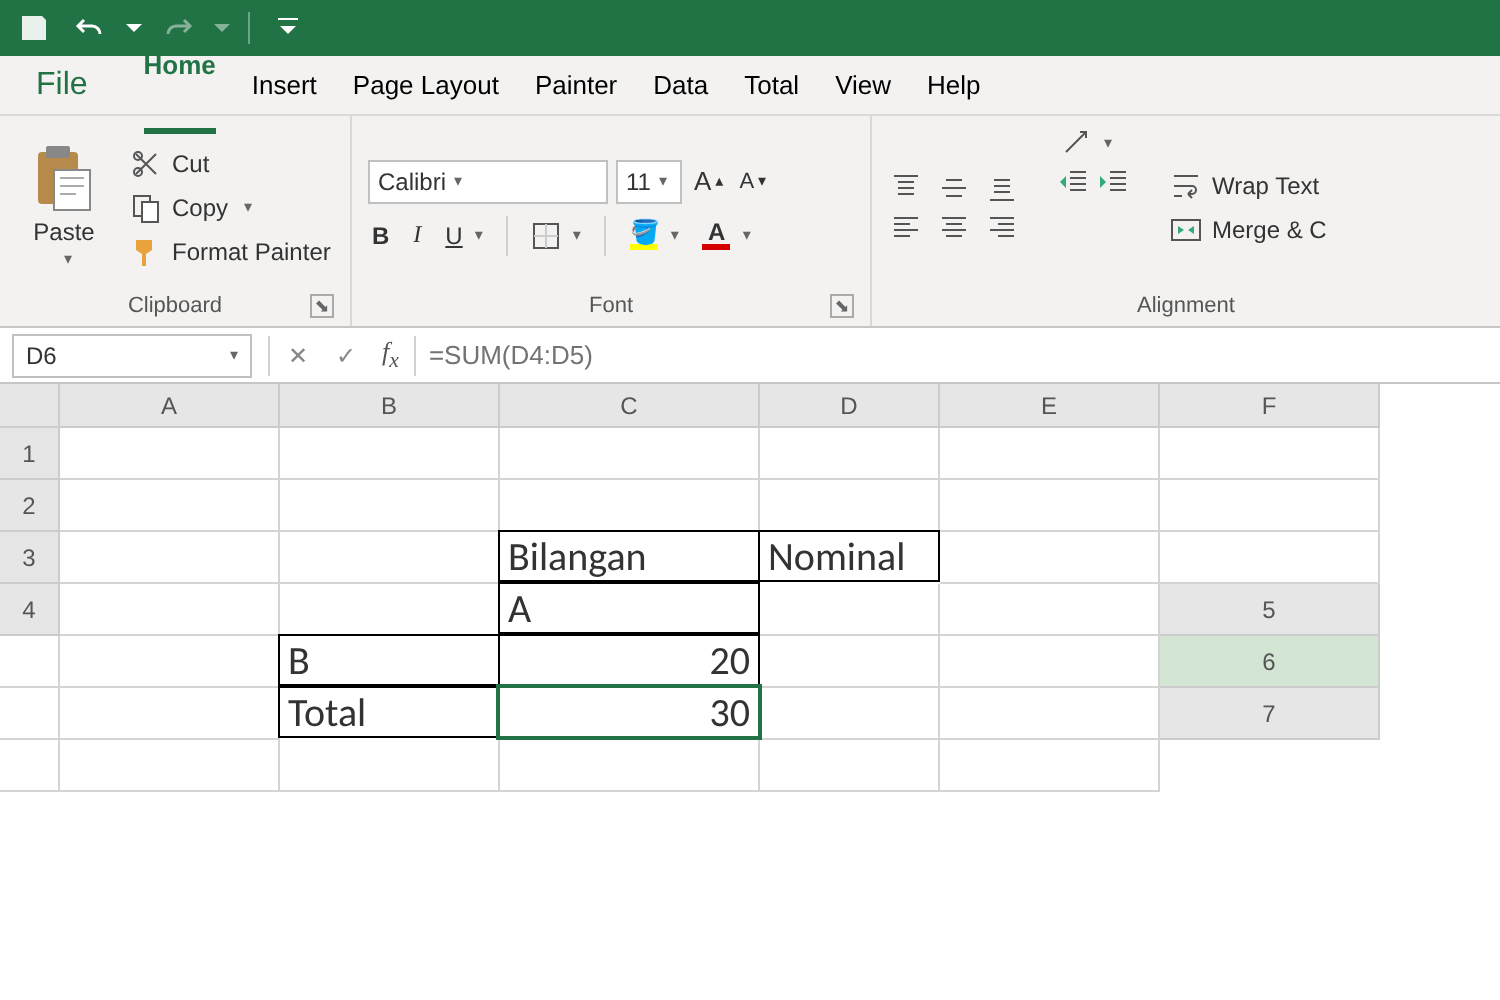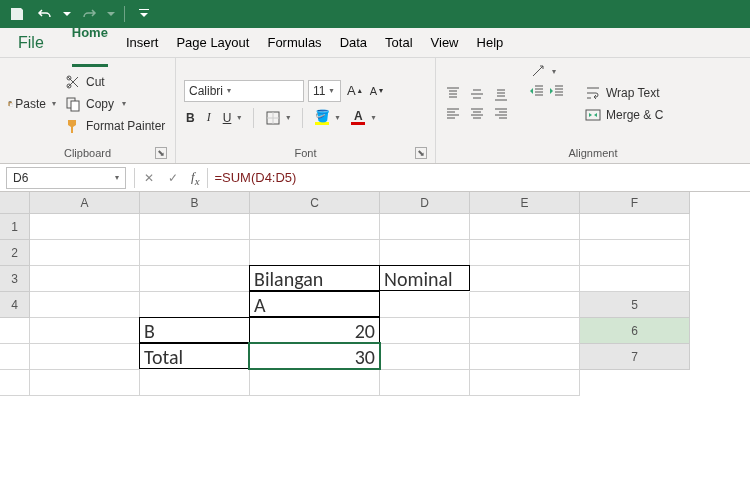--- a/index.html
+++ b/index.html
@@ -10,37 +10,37 @@
 .titlebar .sep { width: 1px; height: 16px; background: rgba(255,255,255,0.35); margin: 0 2px; }
 .tabbar { background: #f3f2f1; height: 30px; display: flex; align-items: center; padding: 0 8px; gap: 18px; border-bottom: 1px solid #d9d9d9; }
 .tabbar .filetab { background: #f3f2f1; color: #217346; padding: 4px 10px; font-size: 16px; }
 .tabbar .tab { color: #000000; font-size: 13px; padding: 4px 0; cursor: default; }
 .tabbar .tab.active { color: #217346; font-weight: 600; border-bottom: 3px solid #217346; padding-bottom: 24px; margin-top: 3px; }
 .ribbon { background: #f3f2f1; display: flex; border-bottom: 1px solid #c8c6c4; height: 106px; }
 .group { border-right: 1px solid #d9d9d9; padding: 4px 8px 2px 8px; display: flex; flex-direction: column; }
 .group-body { flex: 1; display: flex; gap: 8px; }
 .group-label { text-align: center; font-size: 11px; color: #555; padding: 2px 0; position: relative; }
 .group-label .launcher { position: absolute; right: 0; bottom: 2px; font-size: 9px; color: #666; border: 1px solid #aaa; width: 12px; height: 12px; line-height: 10px; }
-.bigbtn { display: flex; flex-direction: row; align-items: center; justify-content: center; width: 48px; gap: 2px; }
+.bigbtn { display: flex; flex-direction: column; align-items: center; justify-content: center; width: 48px; gap: 2px; }
 .stackcol { display: flex; flex-direction: column; gap: 4px; justify-content: center; }
 .clip-item { display: flex; align-items: center; gap: 4px; font-size: 12px; color: #333; white-space: nowrap; }
 .font-row { display: flex; gap: 4px; align-items: center; }
 .combo { background: #fff; border: 1px solid #c0c0c0; height: 22px; display: flex; align-items: center; padding: 0 4px; font-size: 12px; }
 .caret { font-size: 8px; color: #666; margin-left: 4px; }
 .sm-icon { width: 18px; height: 18px; display: inline-flex; align-items: center; justify-content: center; color: #444; }
 .ribbtn { display: flex; align-items: center; gap: 2px; padding: 1px 2px; }
 .align-grid { display: grid; grid-template-columns: repeat(3, 22px); gap: 2px; }
 .align-col2 { display: flex; flex-direction: column; gap: 2px; margin-left: 6px; }
 .formula-bar { display: flex; align-items: center; height: 28px; border-bottom: 1px solid #c8c6c4; background: #fff; }
 .namebox { width: 120px; border: 1px solid #c0c0c0; margin: 0 6px; height: 22px; display: flex; align-items: center; padding: 0 6px; font-size: 12px; }
 .namebox .caret { margin-left: auto; }
 .fb-sep { width: 1px; height: 20px; background: #d0d0d0; margin: 0 2px; }
 .fb-btn { width: 24px; text-align: center; color: #888; }
 .fx-label { font-style: italic; font-family: "Times New Roman", serif; font-size: 13px; color: #555; padding: 0 6px; }
-.formula-input { flex: 1; font-size: 13px; color: #7f1d1d; padding: 0 4px; }
+.formula-input { flex: 1; font-size: 13px; color: #737373; padding: 0 4px; }
 .sheet { display: grid; grid-template-columns: 30px 110px 110px 130px 90px 110px 110px; }
 .hdr { background: #e6e6e6; border-right: 1px solid #ccc; border-bottom: 1px solid #ccc; text-align: center; font-size: 12px; color: #555; height: 22px; line-height: 22px; }
 .rowhdr { background: #e6e6e6; border-right: 1px solid #ccc; border-bottom: 1px solid #ccc; text-align: center; font-size: 12px; color: #555; height: 26px; line-height: 26px; }
 .rowhdr.sel { background: #d3e6d3; }
 .cell { border-right: 1px solid #d4d4d4; border-bottom: 1px solid #d4d4d4; height: 26px; line-height: 26px; font-size: 20px; font-family: Calibri, Arial, sans-serif; padding: 0 4px; }
 .cell.tb { border: 1px solid #000; margin: -1px 0 0 -1px; }
 .cell.ralign { text-align: right; }
 .cell.selected { outline: 2px solid #217346; outline-offset: -1px; position: relative; z-index: 2; }
 svg { display: block; }
 .underline-color { border-bottom: 3px solid; padding-bottom: 0; line-height: 12px; display: inline-block; width: 14px; text-align: center; font-weight: bold; }
@@ -80,21 +80,21 @@
         <path fill="#fff" d="M0 1h10v1H0z M1 5h8L5 9z"></path>
       </svg>
     </span>
 </div>
 
 <div class="tabbar">
   <span class="filetab">File</span>
   <span class="tab active">Home</span>
   <span class="tab">Insert</span>
   <span class="tab">Page Layout</span>
-  <span class="tab">Formulas</span>
+  <span class="tab">Painter</span>
   <span class="tab">Data</span>
   <span class="tab">Total</span>
   <span class="tab">View</span>
   <span class="tab">Help</span>
 </div>
 
 <div class="ribbon">
   <div class="group" style="width:176px">
     <div class="group-body">
       <div class="bigbtn">

